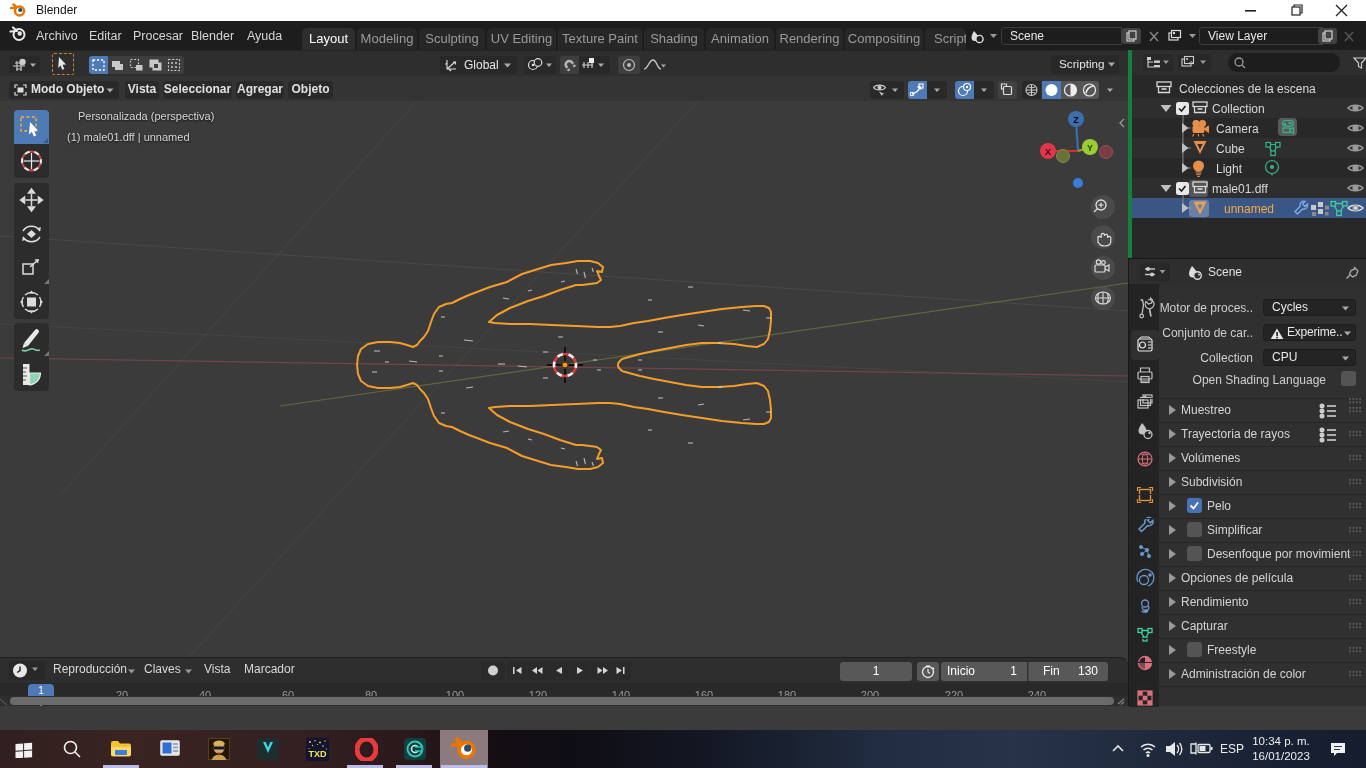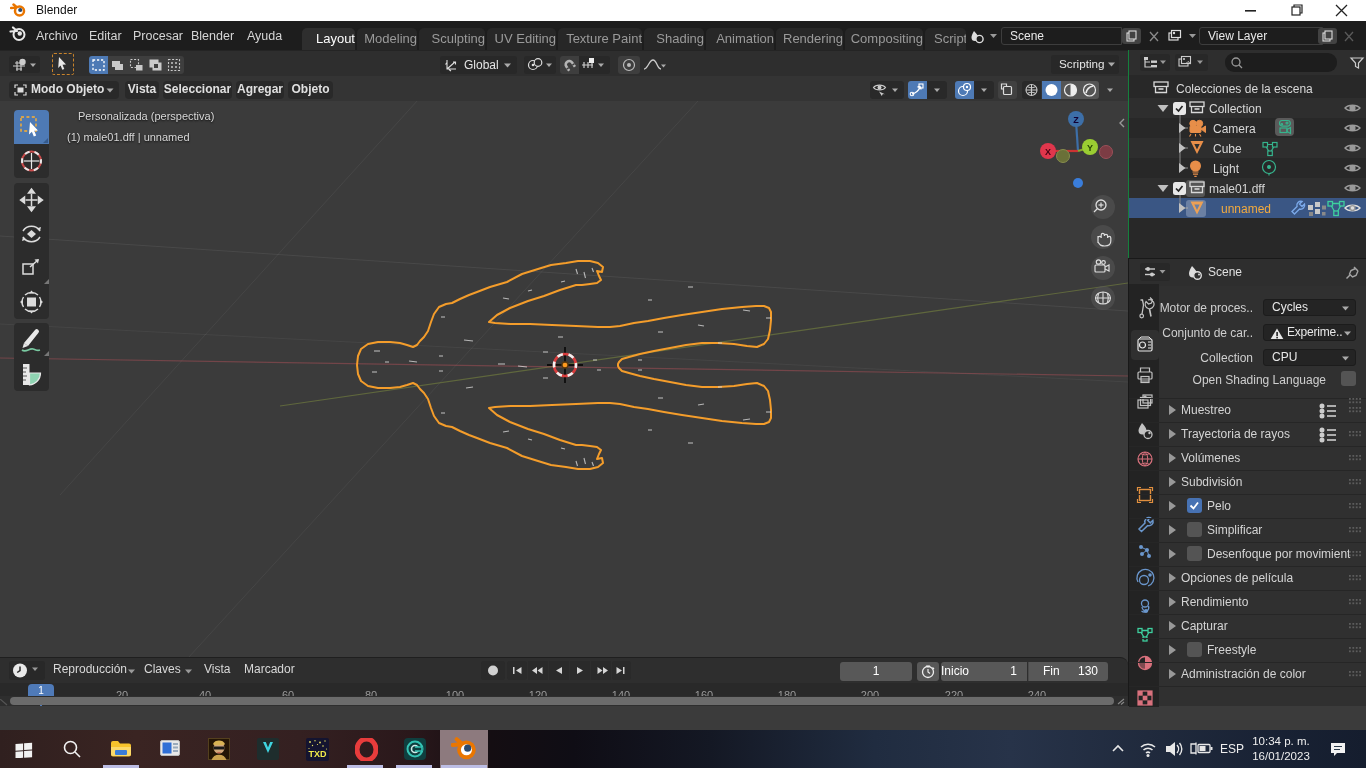--- a/index.html
+++ b/index.html
@@ -6,34 +6,34 @@
 *{box-sizing:border-box;font-family:"Liberation Sans",sans-serif;}
 .abs{position:absolute;}
 #root{position:relative;width:1366px;height:768px;background:#3b3b3b;}
 
 #titlebar{left:0;top:0;width:1366px;height:21px;background:#fff;color:#000;}
 #titlebar .t{position:absolute;left:36px;top:3px;font-size:12px;color:#111;}
 .winbtn{position:absolute;top:0;width:46px;height:21px;color:#111;text-align:center;}
 
 #menubar{left:0;top:21px;width:1366px;height:29px;background:#1d1d1d;}
 .menuitem{position:absolute;top:8px;font-size:12.5px;color:#d5d5d5;}
-.wtab{position:absolute;top:7px;height:22px;background:#272727;border-radius:5px 5px 0 0;color:#9a9a9a;font-size:13px;text-align:right;line-height:21px;}
+.wtab{position:absolute;top:7px;height:22px;background:#272727;border-radius:5px 5px 0 0;color:#9a9a9a;font-size:13px;text-align:center;line-height:21px;}
 .wtab.active{background:#2e2e2e;color:#fdfdfd;}
 
 #row2{left:0;top:50px;width:1366px;height:26px;background:#2e2e2e;border-top:1px solid #242424;}
 
 #row3{left:0;top:76px;width:1128px;height:25px;background:#343434;font-weight:bold;}
 .hbtn{position:absolute;top:5px;height:18px;background:#292929;border-radius:4px;color:#e0e0e0;font-size:12px;line-height:17px;text-align:center;}
 
 #viewport{left:0;top:101px;width:1128px;height:556px;background:#3b3b3b;overflow:hidden;}
 .vtext{position:absolute;color:#d8d8d8;font-size:11px;text-shadow:0 1px 2px rgba(0,0,0,.8);}
 
 .tbtn{position:absolute;left:14px;width:35px;height:34px;background:#2c2c2c;}
 
-#outliner{left:1128px;top:50px;width:238px;height:208px;background:#282828;border-left:1px solid #15803d;}
+#outliner{left:1128px;top:50px;width:238px;height:208px;background:#282828;border-left:4px solid #15803d;}
 #outlhead{position:absolute;left:0;top:0;width:238px;height:25px;background:#2e2e2e;}
 .orow{position:absolute;left:0;width:238px;height:20px;font-size:12px;color:#d8d8d8;}
 
 #props{left:1128px;top:258px;width:238px;height:448px;background:#303030;border-left:1px solid #191919;border-top:1px solid #191919;}
 #ptabs{position:absolute;left:0;top:25px;width:30px;height:423px;background:#232323;}
 .prow{position:absolute;font-size:12px;color:#cfcfcf;}
 .pdrop{position:absolute;left:134px;width:93px;height:17px;background:#242424;border:1px solid #1c1c1c;border-radius:3px;color:#e8e8e8;font-size:12px;line-height:15px;}
 
 #timeline{left:0;top:657px;width:1128px;height:49px;background:#2e2e2e;border-radius:0 8px 0 0;border-top:1px solid #1f1f1f;}
 
@@ -848,21 +848,21 @@
         <path d="M70 6 l6 3.5 l-6 3.5z"></path>
         <path d="M89 9.5 l5 -3.5 v7z M94.5 9.5 l5 -3.5 v7z" transform="translate(1,0) scale(-1,1) translate(-189,0)"></path>
         <path d="M117.5 6 v7 h-1.5 v-7z M109.5 6 l5.5 3.5 l-5.5 3.5z"></path>
       </g>
     </svg>
     <div class="abs" style="left:840px;top:4px;width:72px;height:19px;background:#585858;border-radius:3px;color:#fff;font-size:12px;text-align:center;line-height:18px">1</div>
     <div class="abs" style="left:917px;top:4px;width:22px;height:19px;background:#585858;border-radius:3px"><svg width="22" height="19">
           <circle cx="11" cy="10" r="5.5" fill="none" stroke="#eee" stroke-width="1.3"></circle>
           <path d="M11 7 v3 l2 1.5 M9 4 h4 M11 4 v1.5 M15.5 5.5 l1.5 1.5" stroke="#eee" stroke-width="1.2" fill="none"></path>
         </svg></div>
-    <div class="abs" style="left:941px;top:4px;width:86px;height:19px;background:#585858;border-radius:3px 0 0 3px;color:#fff;font-size:12px;line-height:18px"><span style="padding-left:0">Inicio</span><span style="position:absolute;right:10px">1</span></div>
+    <div class="abs" style="left:941px;top:4px;width:86px;height:19px;background:#585858;border-radius:3px 0 0 3px;color:#fff;font-size:12px;line-height:18px"><span style="padding-left:6px">Inicio</span><span style="position:absolute;right:10px">1</span></div>
     <div class="abs" style="left:1028px;top:4px;width:80px;height:19px;background:#585858;border-radius:0 3px 3px 0;border-left:1px solid #4a4a4a;color:#fff;font-size:12px;line-height:18px"><span style="padding-left:14px">Fin</span><span style="position:absolute;right:10px">130</span></div>
     <div class="abs" style="left:0;top:25px;width:1128px;height:16px;background:#292929"></div>
     <svg class="abs" style="left:0;top:25px" width="1128" height="16" font-family="'Liberation Sans',sans-serif">
       <g fill="#9a9a9a" font-size="11" text-anchor="middle">
         <text x="122" y="16">20</text>
           <text x="205" y="16">40</text>
           <text x="288" y="16">60</text>
           <text x="371" y="16">80</text>
           <text x="455" y="16">100</text>
           <text x="538" y="16">120</text>

